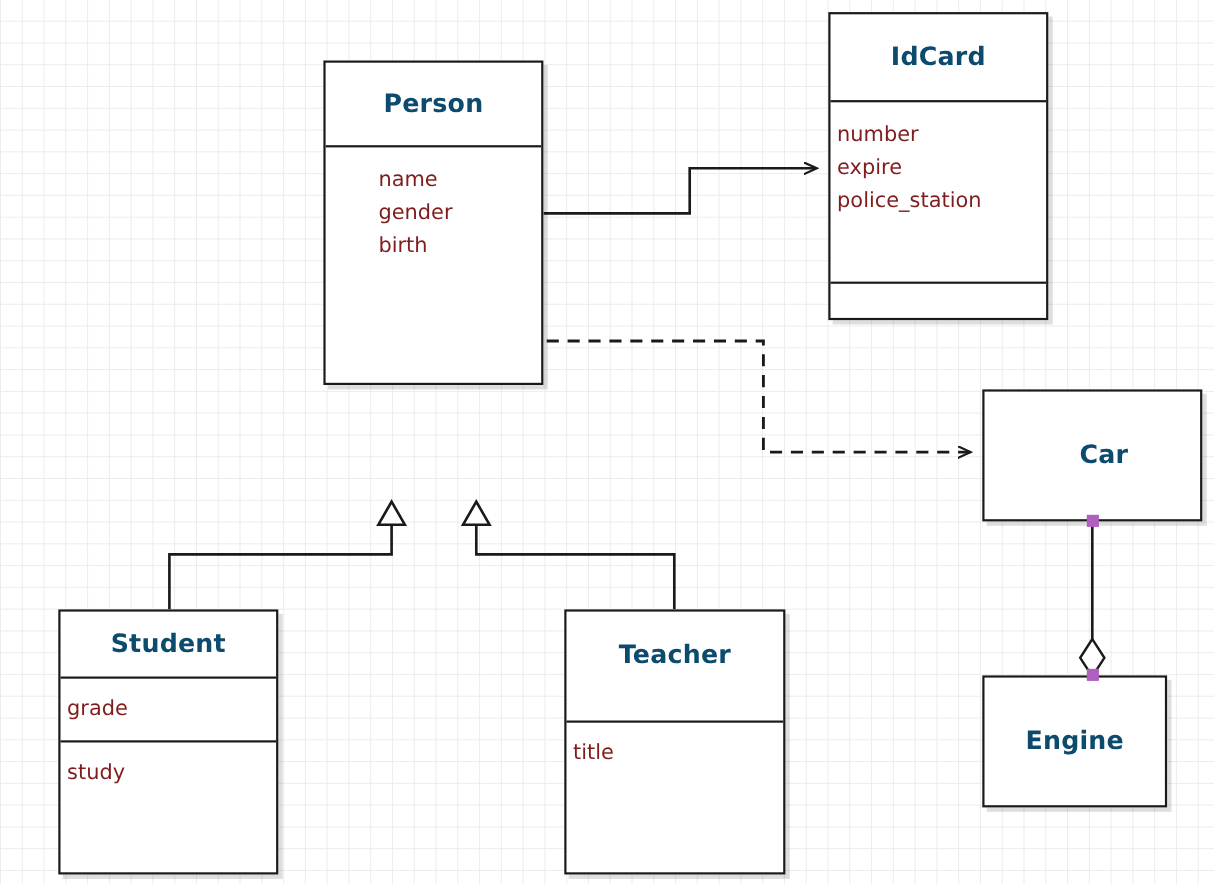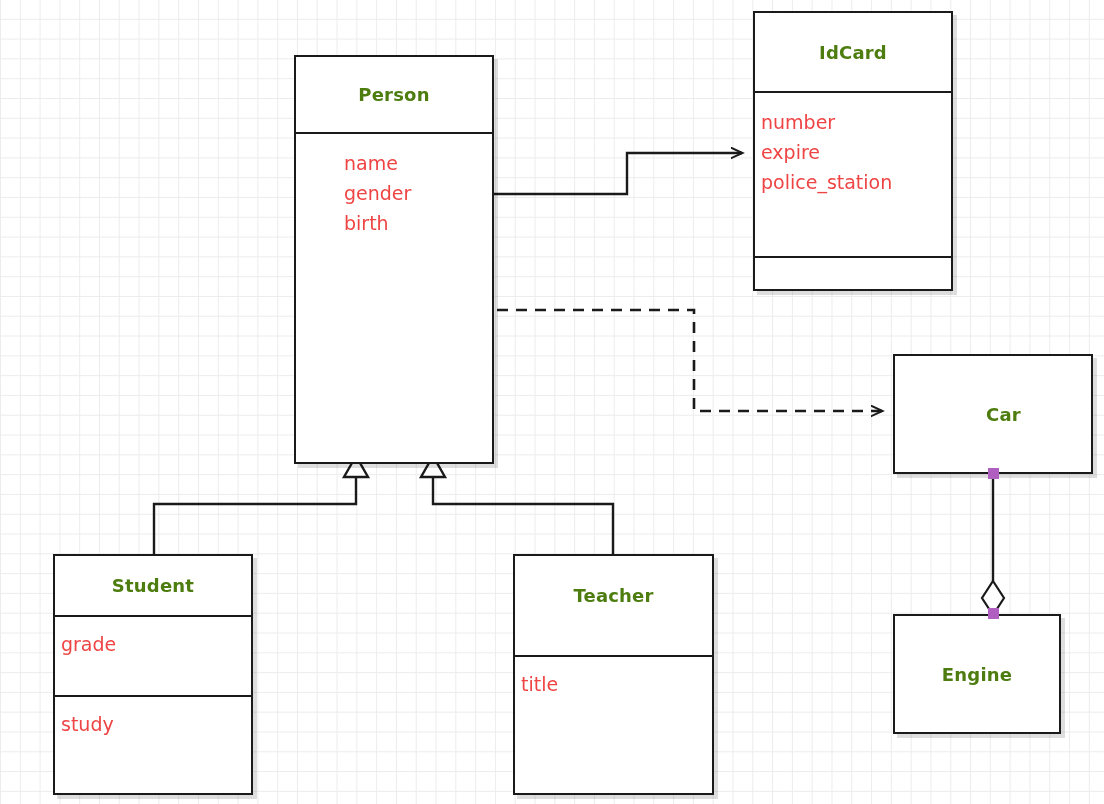--- a/index.html
+++ b/index.html
@@ -36,30 +36,30 @@
     display: flex;
     flex-direction: column;
     z-index: 2;
   }
   .cls-title {
     box-sizing: border-box;
     display: flex;
     align-items: center;
     justify-content: center;
     font-weight: bold;
-    font-size: 18px;
-    color: #4d7c0f;
+    font-size: 23px;
+    color: #0c4a6e;
     letter-spacing: 0.2px;
   }
   .cls-section {
     box-sizing: border-box;
     border-top: 2px solid #1a1a1a;
     padding: 14px 6px 6px 6px;
     font-size: 19px;
-    color: #ef4444;
+    color: #7f1d1d;
     line-height: 1.58;
     overflow: hidden;
   }
   .cls-section.compact {
     padding-top: 12px;
   }
   .attr-line {
     white-space: nowrap;
   }
   .sq-handle {
@@ -99,42 +99,42 @@
       <path d="M 613,554 L 613,504 L 433,504 L 433,475" fill="none" stroke="#1a1a1a" stroke-width="2.4"></path>
       <path d="M 433,456 L 421,477 L 445,477 Z" fill="#ffffff" stroke="#1a1a1a" stroke-width="2.4" stroke-linejoin="miter"></path>
     </g>
 
     <g>
       <path d="M 993,474 L 993,581" fill="none" stroke="#1a1a1a" stroke-width="2.4"></path>
       <path d="M 993,581 L 1004,598 L 993,615 L 982,598 Z" fill="#ffffff" stroke="#1a1a1a" stroke-width="2.2" stroke-linejoin="miter"></path>
     </g>
   </svg>
 
-  <div class="uml-class" style="left:294px; top:55px; width:200px; height:409px;">
+  <div class="uml-class" style="left:294px; top:55px; width:200px; height:295px;">
     <div class="cls-title" style="height:75px;">Person</div>
     <div class="cls-section" style="height:124px;padding-left:48px;">
       <div class="attr-line">name</div>
       <div class="attr-line">gender</div>
       <div class="attr-line">birth</div>
     </div>
   </div>
 
   <div class="uml-class" style="left:753px; top:11px; width:200px; height:280px;">
     <div class="cls-title" style="height:78px;">IdCard</div>
     <div class="cls-section" style="height:165px;">
       <div class="attr-line">number</div>
       <div class="attr-line">expire</div>
       <div class="attr-line">police_station</div>
     </div>
     <div class="cls-section" style="flex:1;"></div>
   </div>
 
   <div class="uml-class" style="left:53px; top:554px; width:200px; height:241px;">
     <div class="cls-title" style="height:59px;">Student</div>
-    <div class="cls-section compact" style="height:80px;">
+    <div class="cls-section compact" style="height:58px;">
       <div class="attr-line">grade</div>
     </div>
     <div class="cls-section compact" style="flex:1;">
       <div class="attr-line">study</div>
     </div>
   </div>
 
   <div class="uml-class" style="left:513px; top:554px; width:201px; height:241px;gap:20px;">
     <div class="cls-title" style="height:79px;">Teacher</div>
     <div class="cls-section compact" style="height:80px;">

